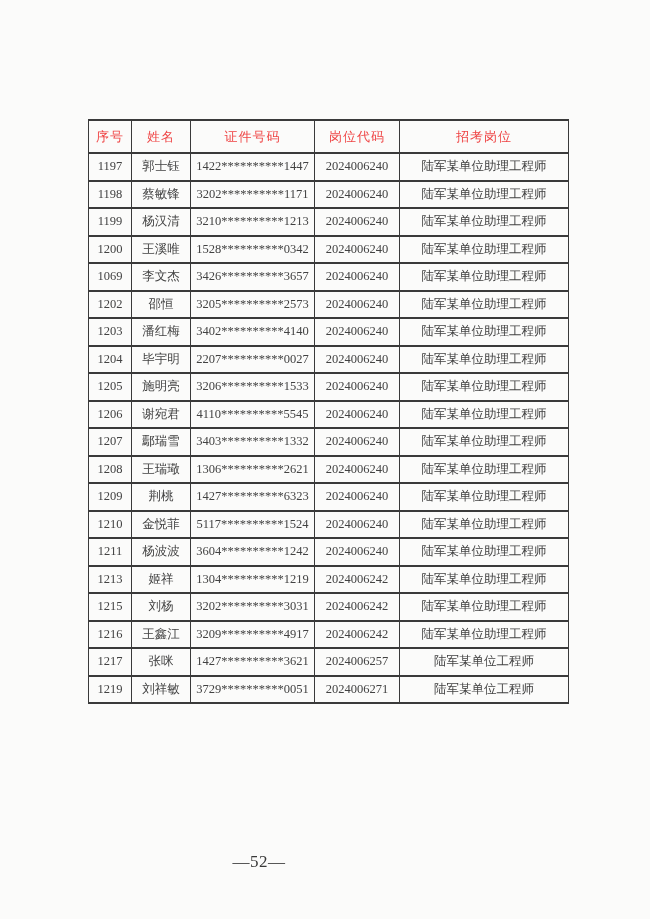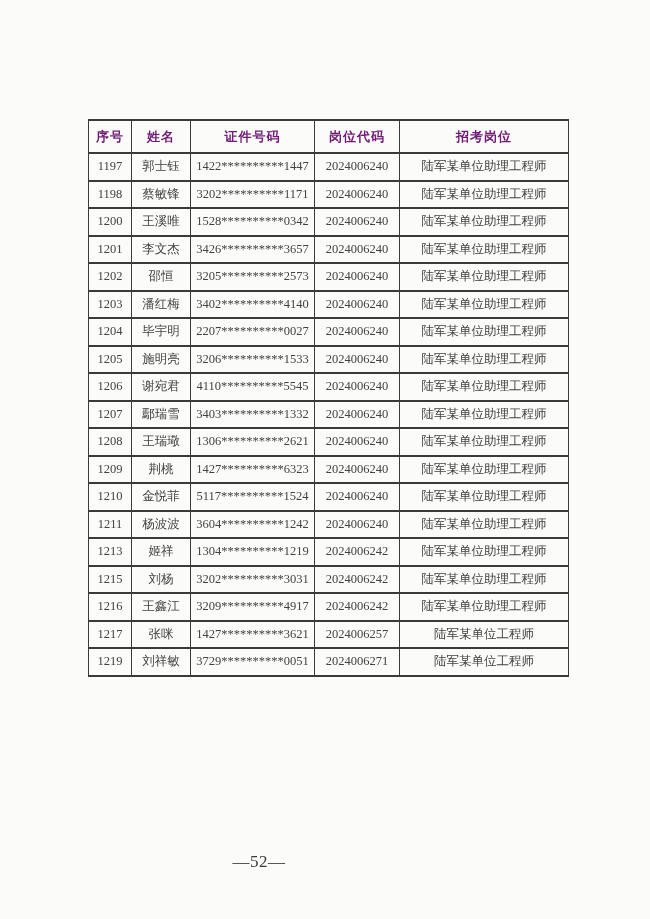--- a/index.html
+++ b/index.html
@@ -36,22 +36,22 @@
     border-bottom: 2px solid #3a3a3a;
     text-align: center;
     vertical-align: middle;
     padding: 0 2px;
     white-space: nowrap;
     overflow: hidden;
   }
   table.roster th {
     height: 31px;
     font-size: 13px;
-    font-weight: bold;
-    color: #701a75;
+    font-weight: normal;
+    color: #ef4444;
     letter-spacing: 1px;
   }
   table.roster td {
     height: 25.5px;
     font-size: 12.5px;
     font-weight: normal;
     color: #424242;
   }
   .page-number {
     position: absolute;
@@ -95,28 +95,35 @@
           <td>陆军某单位助理工程师</td>
         </tr>
         <tr>
           <td>1198</td>
           <td>蔡敏锋</td>
           <td>3202**********1171</td>
           <td>2024006240</td>
           <td>陆军某单位助理工程师</td>
         </tr>
         <tr>
+          <td>1199</td>
+          <td>杨汉清</td>
+          <td>3210**********1213</td>
+          <td>2024006240</td>
+          <td>陆军某单位助理工程师</td>
+        </tr>
+        <tr>
           <td>1200</td>
           <td>王溪唯</td>
           <td>1528**********0342</td>
           <td>2024006240</td>
           <td>陆军某单位助理工程师</td>
         </tr>
         <tr>
-          <td>1201</td>
+          <td>1069</td>
           <td>李文杰</td>
           <td>3426**********3657</td>
           <td>2024006240</td>
           <td>陆军某单位助理工程师</td>
         </tr>
         <tr>
           <td>1202</td>
           <td>邵恒</td>
           <td>3205**********2573</td>
           <td>2024006240</td>

